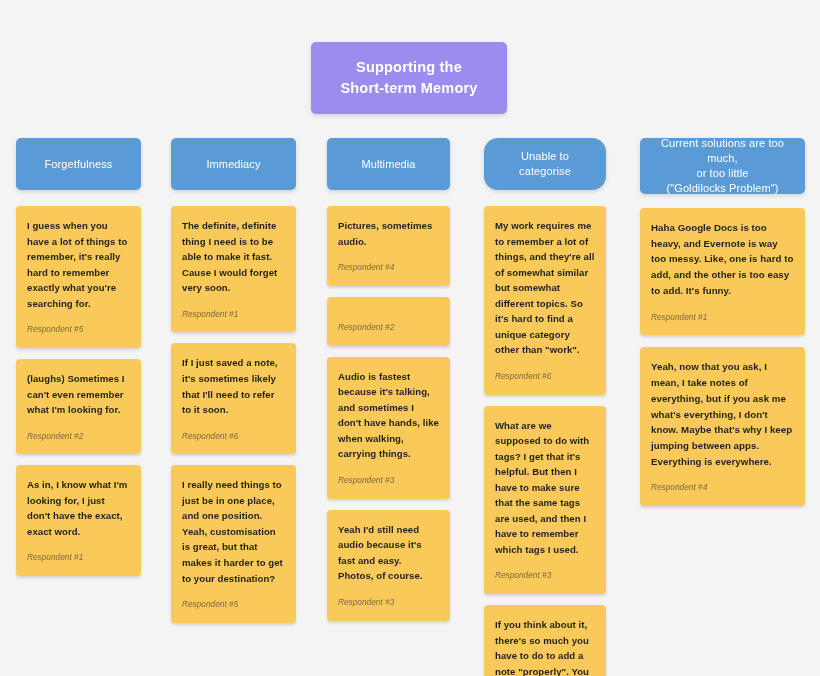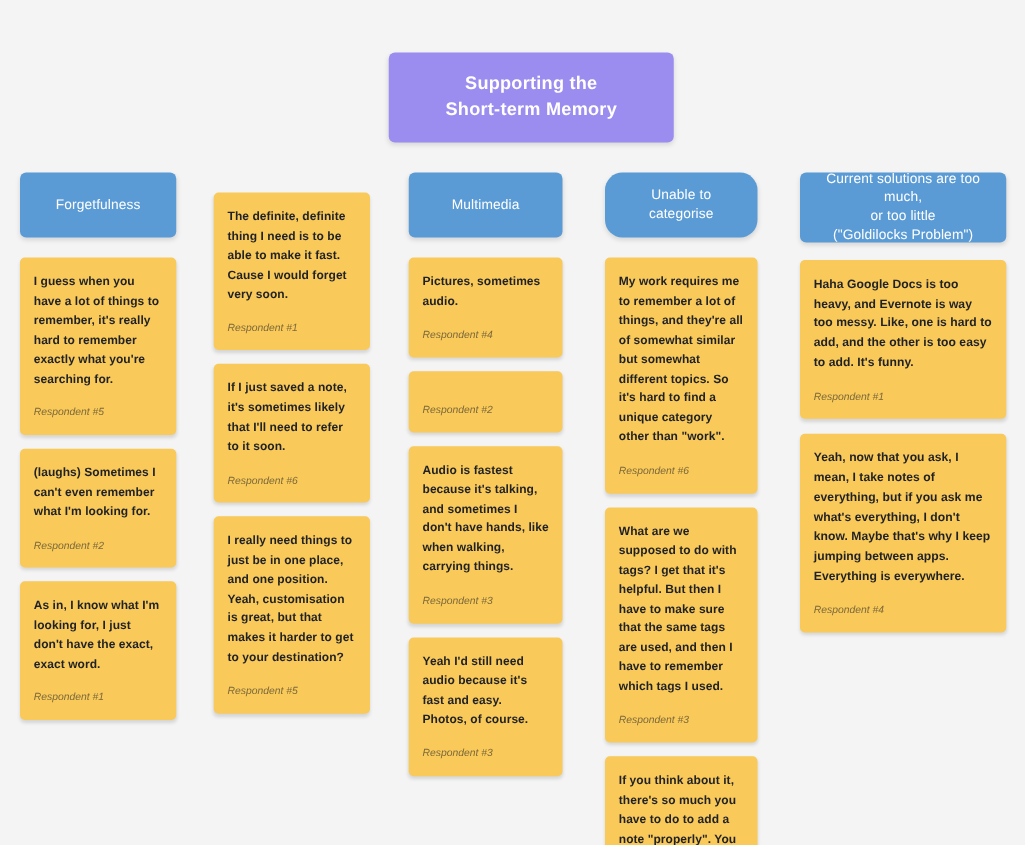--- a/index.html
+++ b/index.html
@@ -17,21 +17,21 @@
     position: relative;
     width: 820px;
     height: 676px;
     box-sizing: border-box;
   }
   
   .title-card {
     position: absolute;
     left: 311px;
     top: 42px;
-    width: 228px;
+    width: 196px;
     height: 72px;
     background: #9b8cf0;
     border-radius: 5px;
     box-shadow: 0 2px 4px rgba(0,0,0,0.12);
     display: flex;
     align-items: center;
     justify-content: center;
     text-align: center;
   }
   .title-card .title-text {
@@ -143,20 +143,23 @@
           <div class="note-source">Respondent #2</div>
         </div>
         <div class="note-card">
           <div class="note-body">As in, I know what I'm looking for, I just don't have the exact, exact word.</div>
           <div class="note-source">Respondent #1</div>
         </div>
       </div>
     </div>
 
     <div class="column col-1">
+      <div class="col-header">
+        <div class="col-header-text">Immediacy</div>
+      </div>
       <div class="cards">
         <div class="note-card">
           <div class="note-body">The definite, definite thing I need is to be able to make it fast. Cause I would forget very soon.</div>
           <div class="note-source">Respondent #1</div>
         </div>
         <div class="note-card">
           <div class="note-body">If I just saved a note, it's sometimes likely that I'll need to refer to it soon.</div>
           <div class="note-source">Respondent #6</div>
         </div>
         <div class="note-card">

